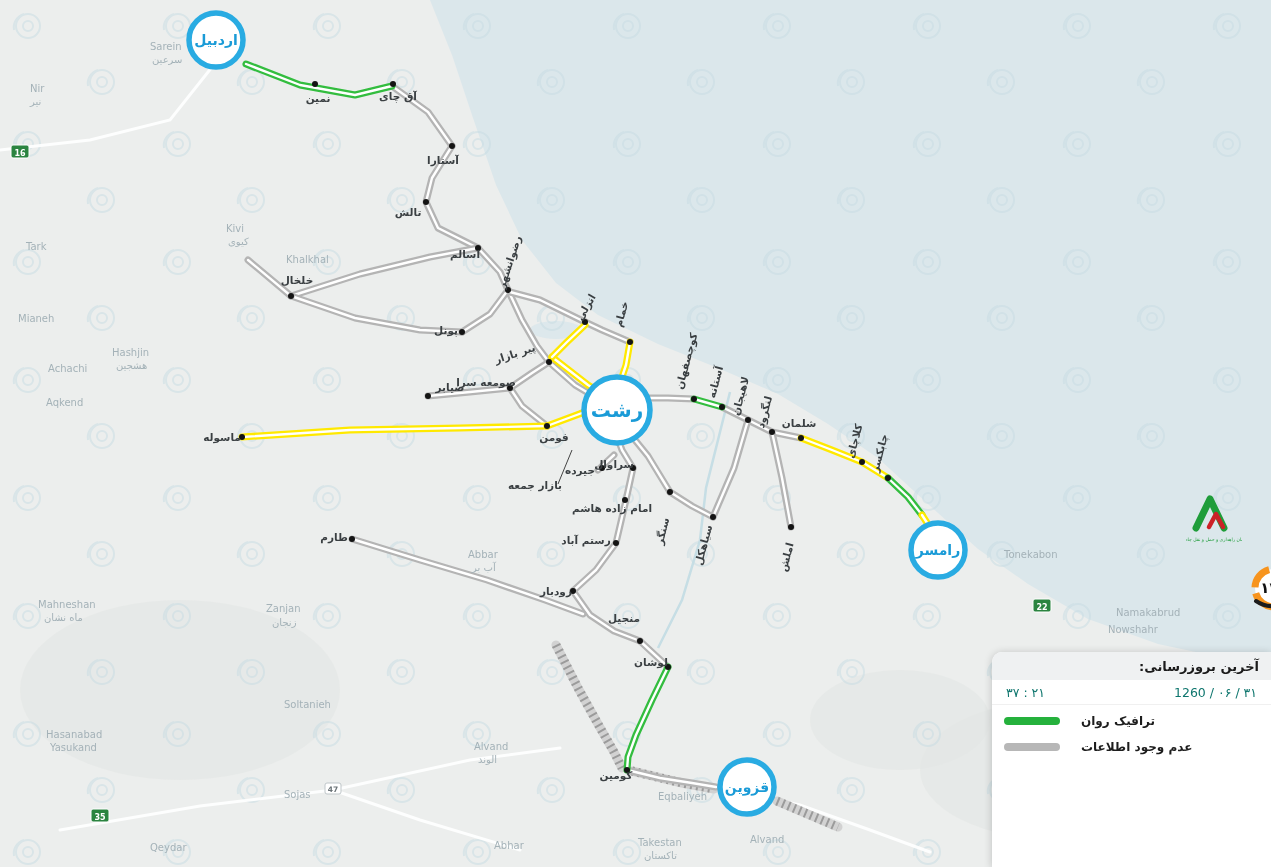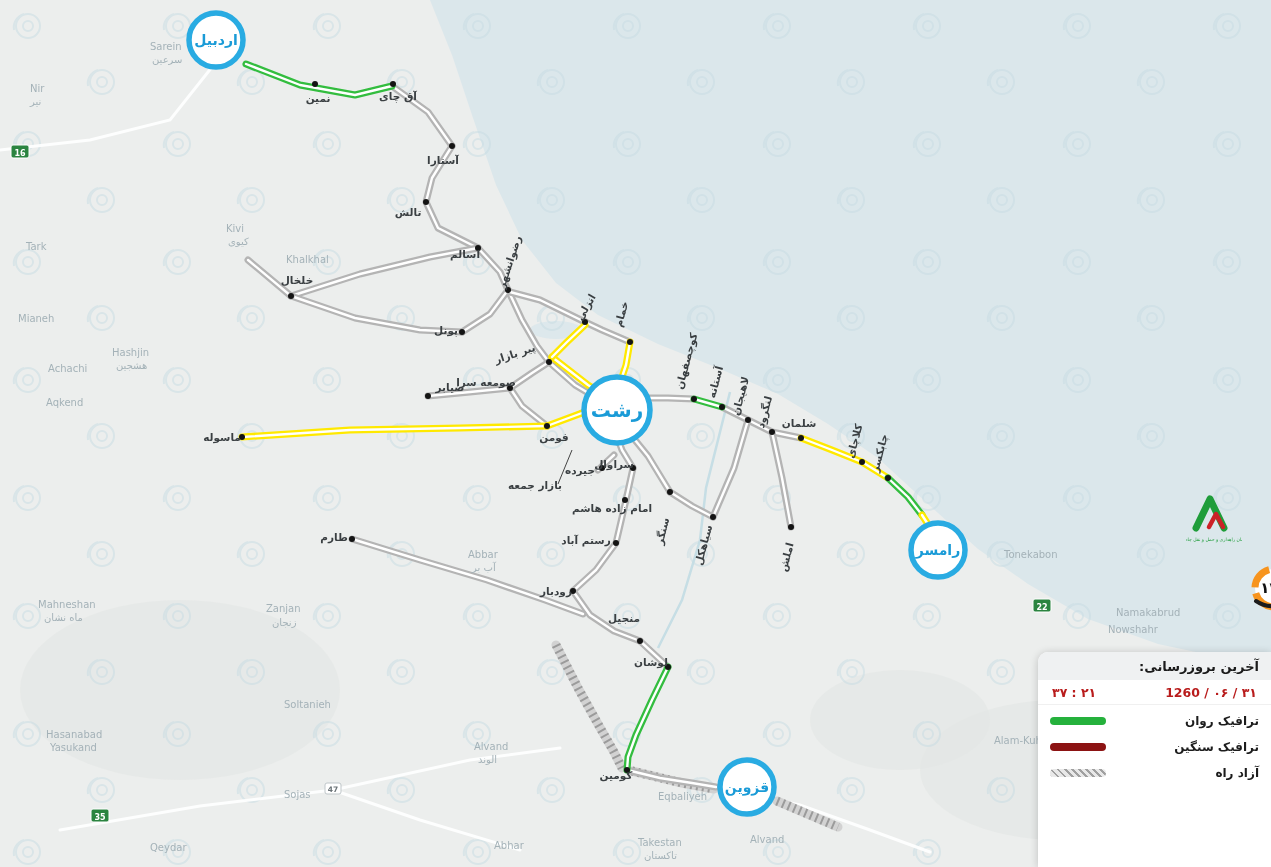--- a/index.html
+++ b/index.html
@@ -4,35 +4,35 @@
 <style>
   html,body{margin:0;padding:0;background:#dfe3e3;}
   .screen{
     position:relative;width:1271px;height:867px;overflow:hidden;
     font-family:"DejaVu Sans",sans-serif;background:#eceeed;
   }
   #map{position:absolute;left:0;top:0;width:1271px;height:867px;display:block;}
   svg text{font-family:"DejaVu Sans",sans-serif;}
 
   .legend{
-    position:absolute;right:0;top:652px;width:233px;height:215px;
+    position:absolute;right:0;top:652px;width:279px;height:215px;
     background:#ffffff;border-radius:10px 0 0 0;
     box-shadow:0 1px 8px rgba(0,0,0,.20);overflow:hidden;z-index:5;
   }
   .lg-title{
     background:#eff1f2;padding:7px 12px 6px;font-size:13px;font-weight:700;
     color:#1b1b1b;text-align:right;
   }
   .lg-time-row{
     display:flex;justify-content:space-between;align-items:center;
-    padding:5px 14px 4px;font-size:12.5px;font-weight:700;color:#b91c1c;
+    padding:5px 14px 4px;font-size:12.5px;font-weight:400;color:#0f766e;
     border-bottom:1px solid #f0f0f0;
   }
   .lg-items{padding:3px 12px 0;}
-  .lg-row{display:flex;justify-content:space-between;align-items:center;height:26px;}
+  .lg-row{display:flex;justify-content:flex-start;align-items:center;height:26px;gap:21px;}
   .sw{width:56px;height:8px;border-radius:4px;flex:0 0 auto;}
   .sw-hatched{background:repeating-linear-gradient(45deg,#a0a0a0 0 2px,#e8e8e8 2px 5px);}
   .lg-label{font-size:12px;font-weight:700;color:#1d1d1d;text-align:right;}
 
   .logo{position:absolute;z-index:4;}
   .logo-org{left:1186px;top:486px;width:56px;height:64px;}
   .logo-141{left:1248px;top:560px;width:52px;height:68px;}
 </style>
 </head>
 <body>
@@ -374,26 +374,22 @@
     <div class="lg-time-row">
       <span class="lg-time" dir="ltr">۳۷ : ۲۱</span>
       <span class="lg-date" dir="ltr">1260 / ۰۶ / ۳۱</span>
     </div>
     <div class="lg-items" id="lg-items">
         <div class="lg-row">
           <span class="sw sw-green" style="background: rgb(37, 177, 60);"></span>
           <span class="lg-label" dir="rtl">ترافیک روان</span>
         </div>
         <div class="lg-row">
-          <span class="sw sw-darkred" style="background: rgb(140, 19, 19);"></span>
-          <span class="lg-label" dir="rtl">ترافیک سنگین</span>
-        </div>
-        <div class="lg-row">
-          <span class="sw sw-hatched"></span>
-          <span class="lg-label" dir="rtl">آزاد راه</span>
+          <span class="sw sw-gray" style="background: rgb(183, 183, 183);"></span>
+          <span class="lg-label" dir="rtl">عدم وجود اطلاعات</span>
         </div>
       </div>
   </div>
 
   <div class="logo logo-org">
     <svg viewBox="0 0 56 64" width="56" height="64">
       <polyline points="10,42 24,13 38,42" fill="none" stroke="#1f9d3a" stroke-width="7" stroke-linejoin="round" stroke-linecap="round"></polyline>
       <polyline points="23,41 30,28 37,41" fill="none" stroke="#cc2127" stroke-width="4.5" stroke-linejoin="round" stroke-linecap="round"></polyline>
       <text x="28" y="55" font-size="4.6" fill="#1f9d3a" text-anchor="middle">سازمان راهداری و حمل و نقل جاده ای</text>
     </svg>

